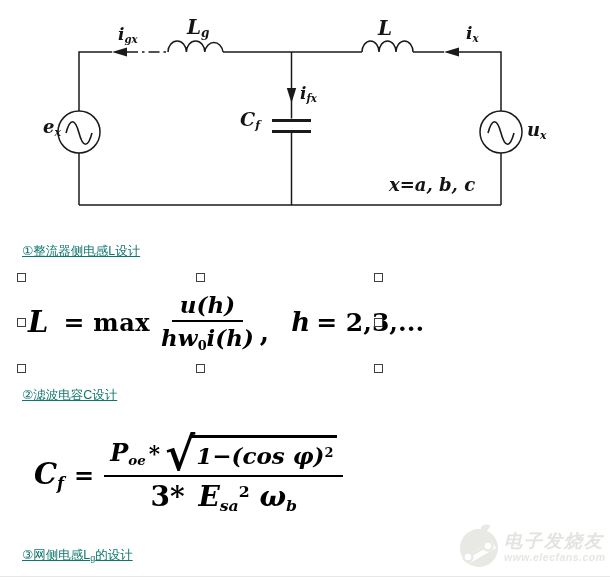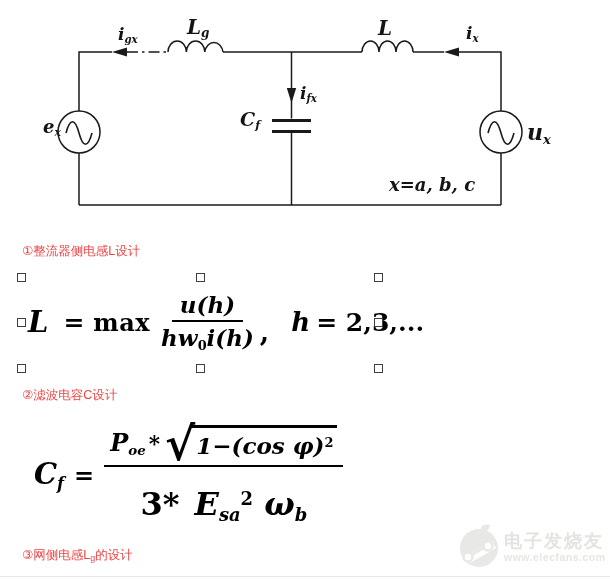--- a/index.html
+++ b/index.html
@@ -7,21 +7,21 @@
         font-family:"Liberation Serif","DejaVu Serif",serif;color:#111;}
 
   
   .circuit-wrap{position:absolute;left:0;top:0;width:610px;height:232px;}
   .clabel{position:absolute;font-family:"DejaVu Serif","Liberation Serif",serif;
           font-style:italic;font-weight:bold;color:#141414;line-height:1;}
   .cs{font-size:0.60em;font-style:italic;vertical-align:-0.28em;letter-spacing:0;}
 
   
   .heading{position:absolute;font-family:"Liberation Sans","DejaVu Sans",sans-serif;
-           font-size:12.5px;color:#ef4444;line-height:1.2;}
+           font-size:12.5px;color:#0f766e;line-height:1.2;text-decoration:underline;}
   .heading .hsub{font-size:9px;vertical-align:-2px;}
 
   
   .formula{position:absolute;display:flex;align-items:center;
            font-family:"DejaVu Serif","Liberation Serif",serif;font-weight:bold;color:#000;}
   .it{font-style:italic;}
   .up{font-style:normal;}
   .sb{font-size:0.56em;vertical-align:-0.32em;}
   .sp{font-size:0.56em;font-style:italic;vertical-align:0.55em;}
 
@@ -35,33 +35,33 @@
   .f1 .comma{font-size:27px;transform:translateY(9px);margin-left:2px;}
   .f1 .cond{margin-left:22px;font-size:25px;}
   .f1 .cond .cvar{font-size:26px;margin-right:6px;}
 
   .f2{left:34px;top:430px;height:90px;font-size:24px;}
   .f2 .lhs{font-size:29px;}
   .f2 .eq{margin:0 10px;font-size:24px;}
   .frac2{display:inline-flex;flex-direction:column;align-items:center;}
   .frac2 .num2{display:flex;align-items:center;border-bottom:2.5px solid #000;
                padding:0 6px 3px;font-size:24px;}
-  .frac2 .den2{padding-top:18px;font-size:32px;}
+  .frac2 .den2{padding-top:3px;font-size:28px;}
   .star{font-style:normal;font-size:0.9em;vertical-align:0.22em;margin:0 3px;}
   .sqrt{display:inline-flex;align-items:flex-start;margin-left:2px;}
   .sqrt-sign{font-style:normal;font-size:46px;line-height:0.80;font-weight:bold;
              margin-right:-4px;transform:translateY(1px);}
   .sqrt-rad{border-top:3px solid #000;padding:4px 4px 0 5px;font-size:23px;white-space:nowrap;}
 
   
   .handle{position:absolute;width:7px;height:7px;background:#fff;border:1px solid #3f3f3f;box-sizing:content-box;}
 
   
   .watermark{position:absolute;left:458px;top:524px;display:flex;align-items:center;}
-  .wm-text{margin-left:4px;}
+  .wm-text{margin-left:4px;font-style:italic;}
   .wm-title{font-family:"Liberation Sans","DejaVu Sans",sans-serif;font-weight:bold;
             font-size:18px;letter-spacing:2px;color:#e3e3e0;line-height:1.15;}
   .wm-url{font-family:"Liberation Sans","DejaVu Sans",sans-serif;font-weight:bold;
           font-size:10.5px;letter-spacing:0.5px;color:#e6e6e3;line-height:1.1;}
   .bottom-rule{position:absolute;left:0;top:576px;width:610px;height:1px;background:#e9e7e3;}
 </style>
 </head>
 <body>
 
 <div class="page">
@@ -98,21 +98,21 @@
     </svg>
 
     
     <span class="clabel" style="left:118px;top:26px;font-size:17px;"><span>i</span><span class="cs">gx</span></span>
     <span class="clabel" style="left:187px;top:17px;font-size:20px;"><span>L</span><span class="cs">g</span></span>
     <span class="clabel" style="left:378px;top:18px;font-size:20px;"><span>L</span></span>
     <span class="clabel" style="left:449px;top:25px;font-size:17px;margin-left:17px;"><span>i</span><span class="cs">x</span></span>
     <span class="clabel" style="left:300px;top:85px;font-size:17px;"><span>i</span><span class="cs">fx</span></span>
     <span class="clabel" style="left:240px;top:110px;font-size:19px;"><span>C</span><span class="cs">f</span></span>
     <span class="clabel" style="left:43px;top:118px;font-size:18px;"><span>e</span><span class="cs">x</span></span>
-    <span class="clabel" style="left:527px;top:121px;font-size:22px;"><span>u</span><span class="cs">x</span></span>
+    <span class="clabel" style="left:527px;top:121px;font-size:18px;"><span>u</span><span class="cs">x</span></span>
     <span class="clabel" style="left:389px;top:176px;font-size:18px;">x=a, b, c</span>
   </div>
 
   <div class="heading" style="left:22px;top:244px;">①整流器侧电感L设计</div>
 
   <div class="formula f1">
     <span class="lhs it">L</span>
     <span class="eq up">=</span>
     <span class="op up">max</span>
     <span class="frac">

